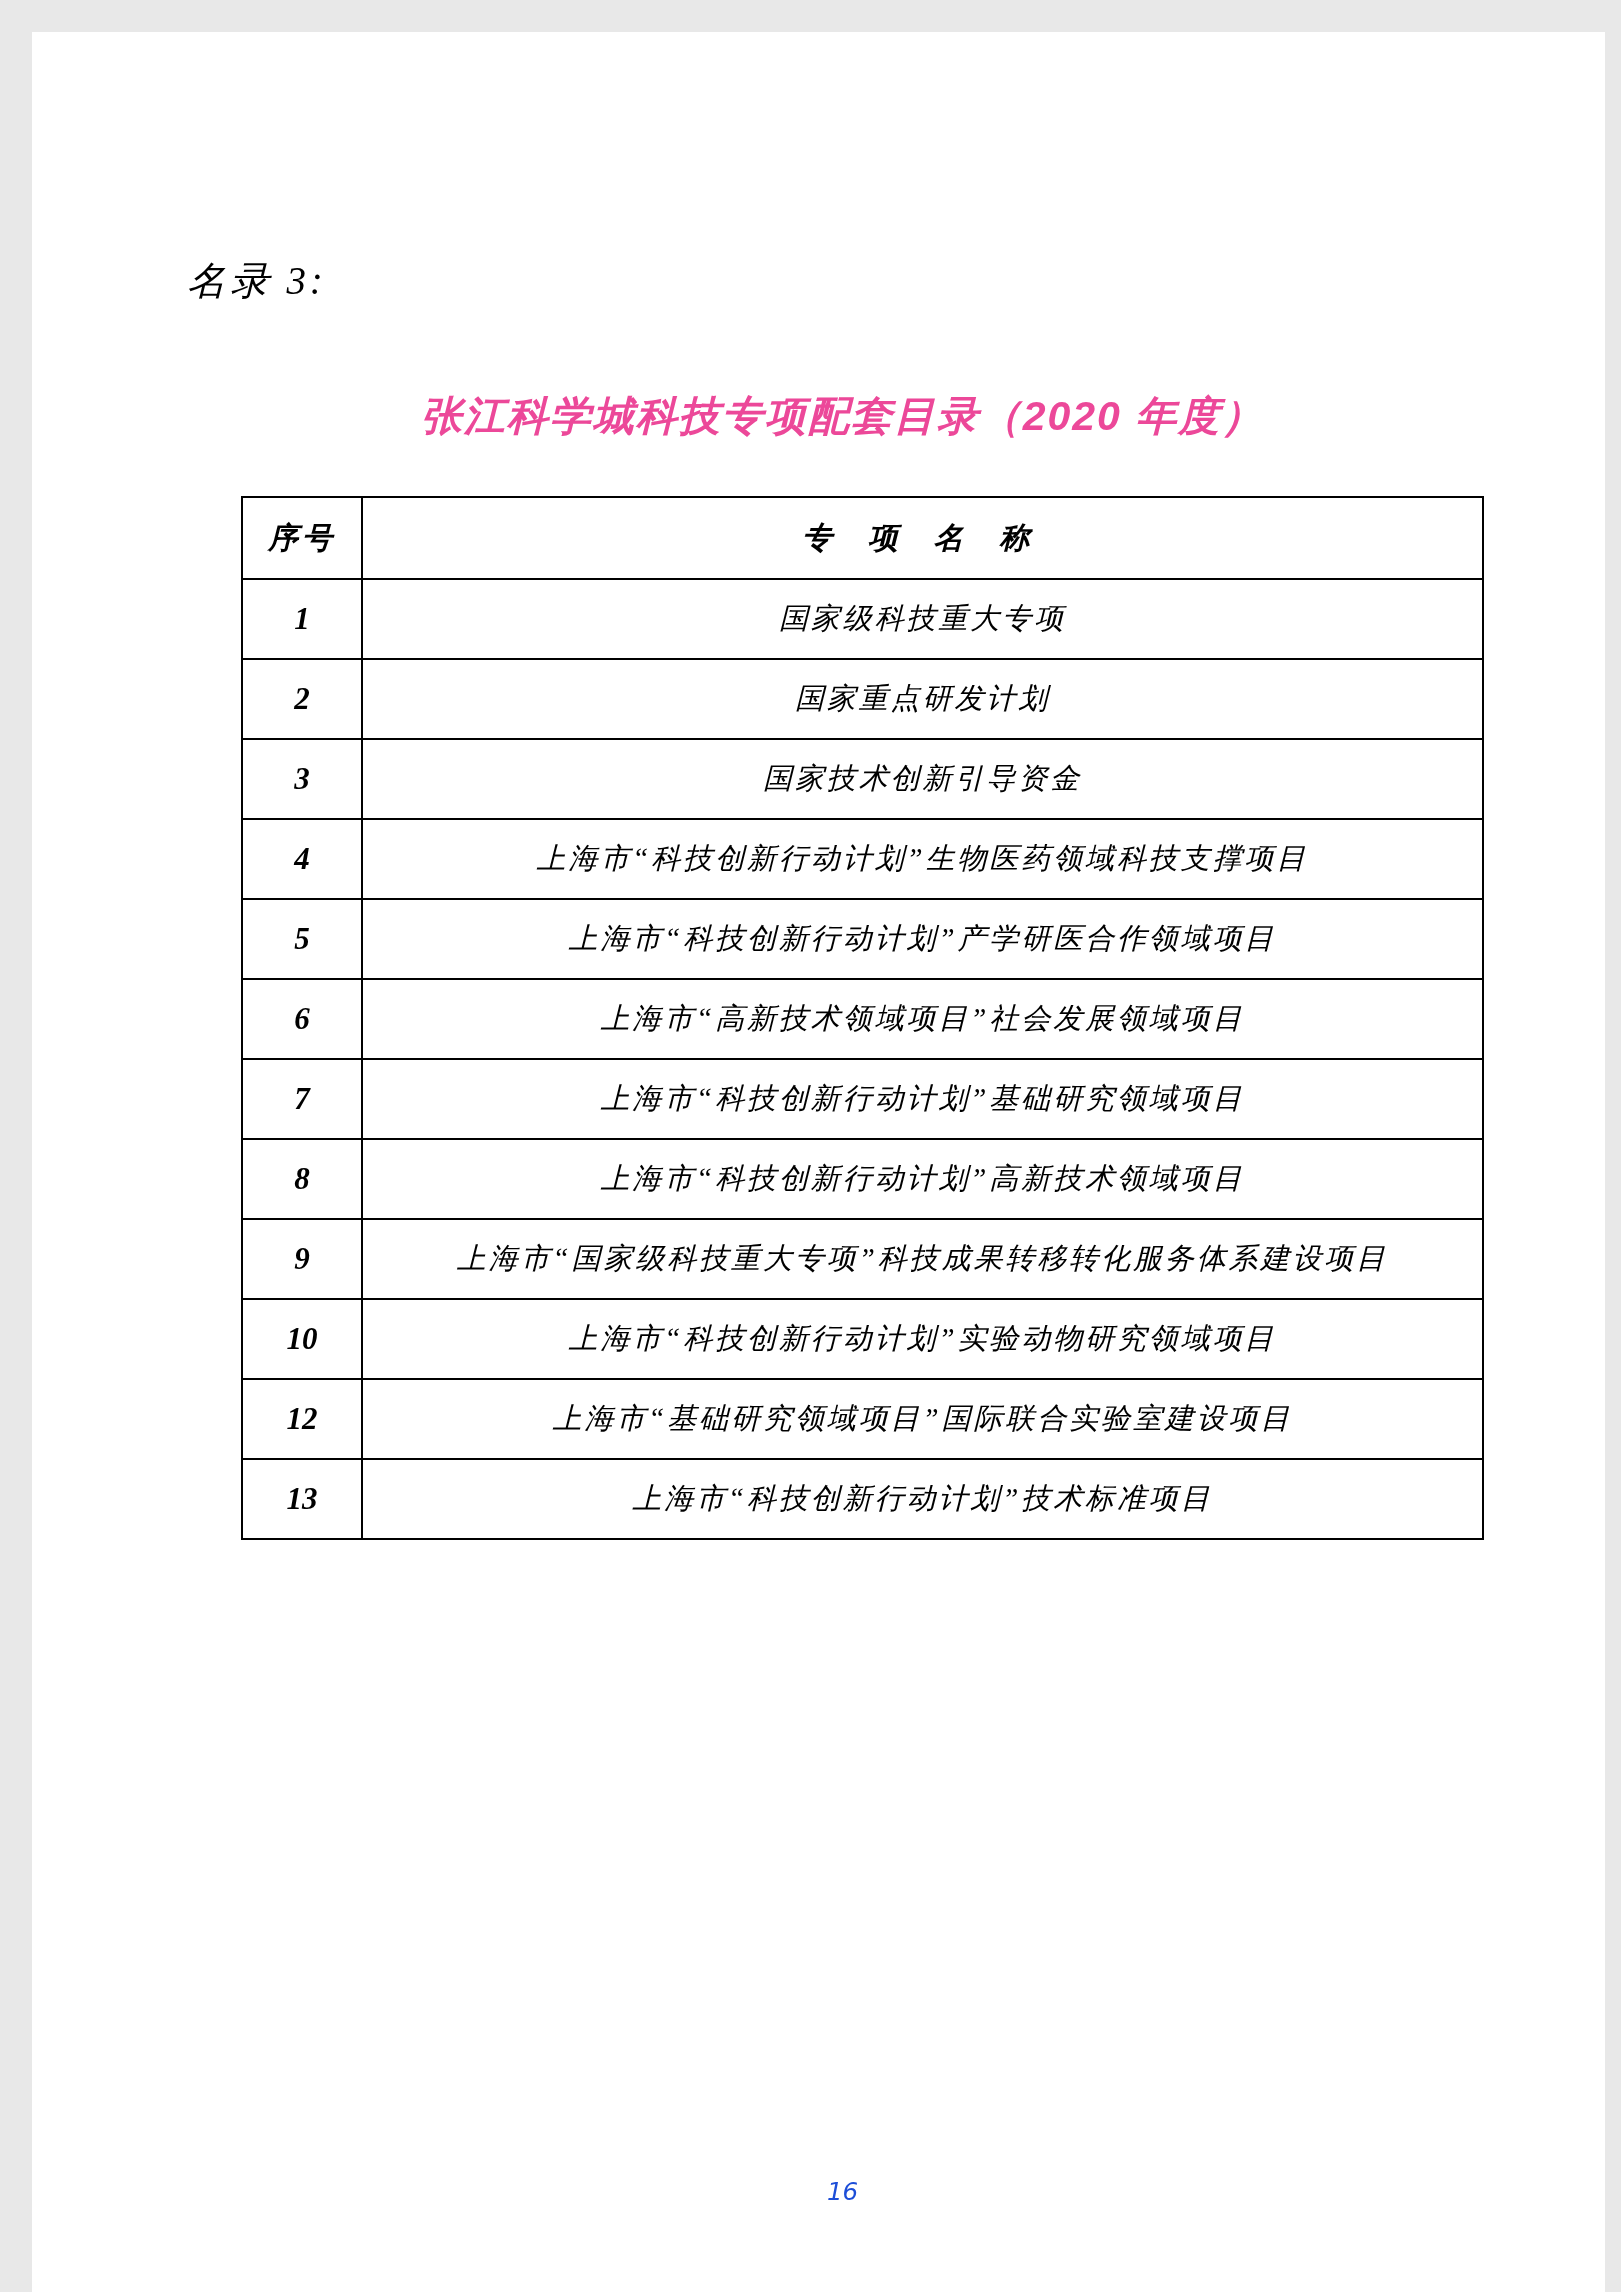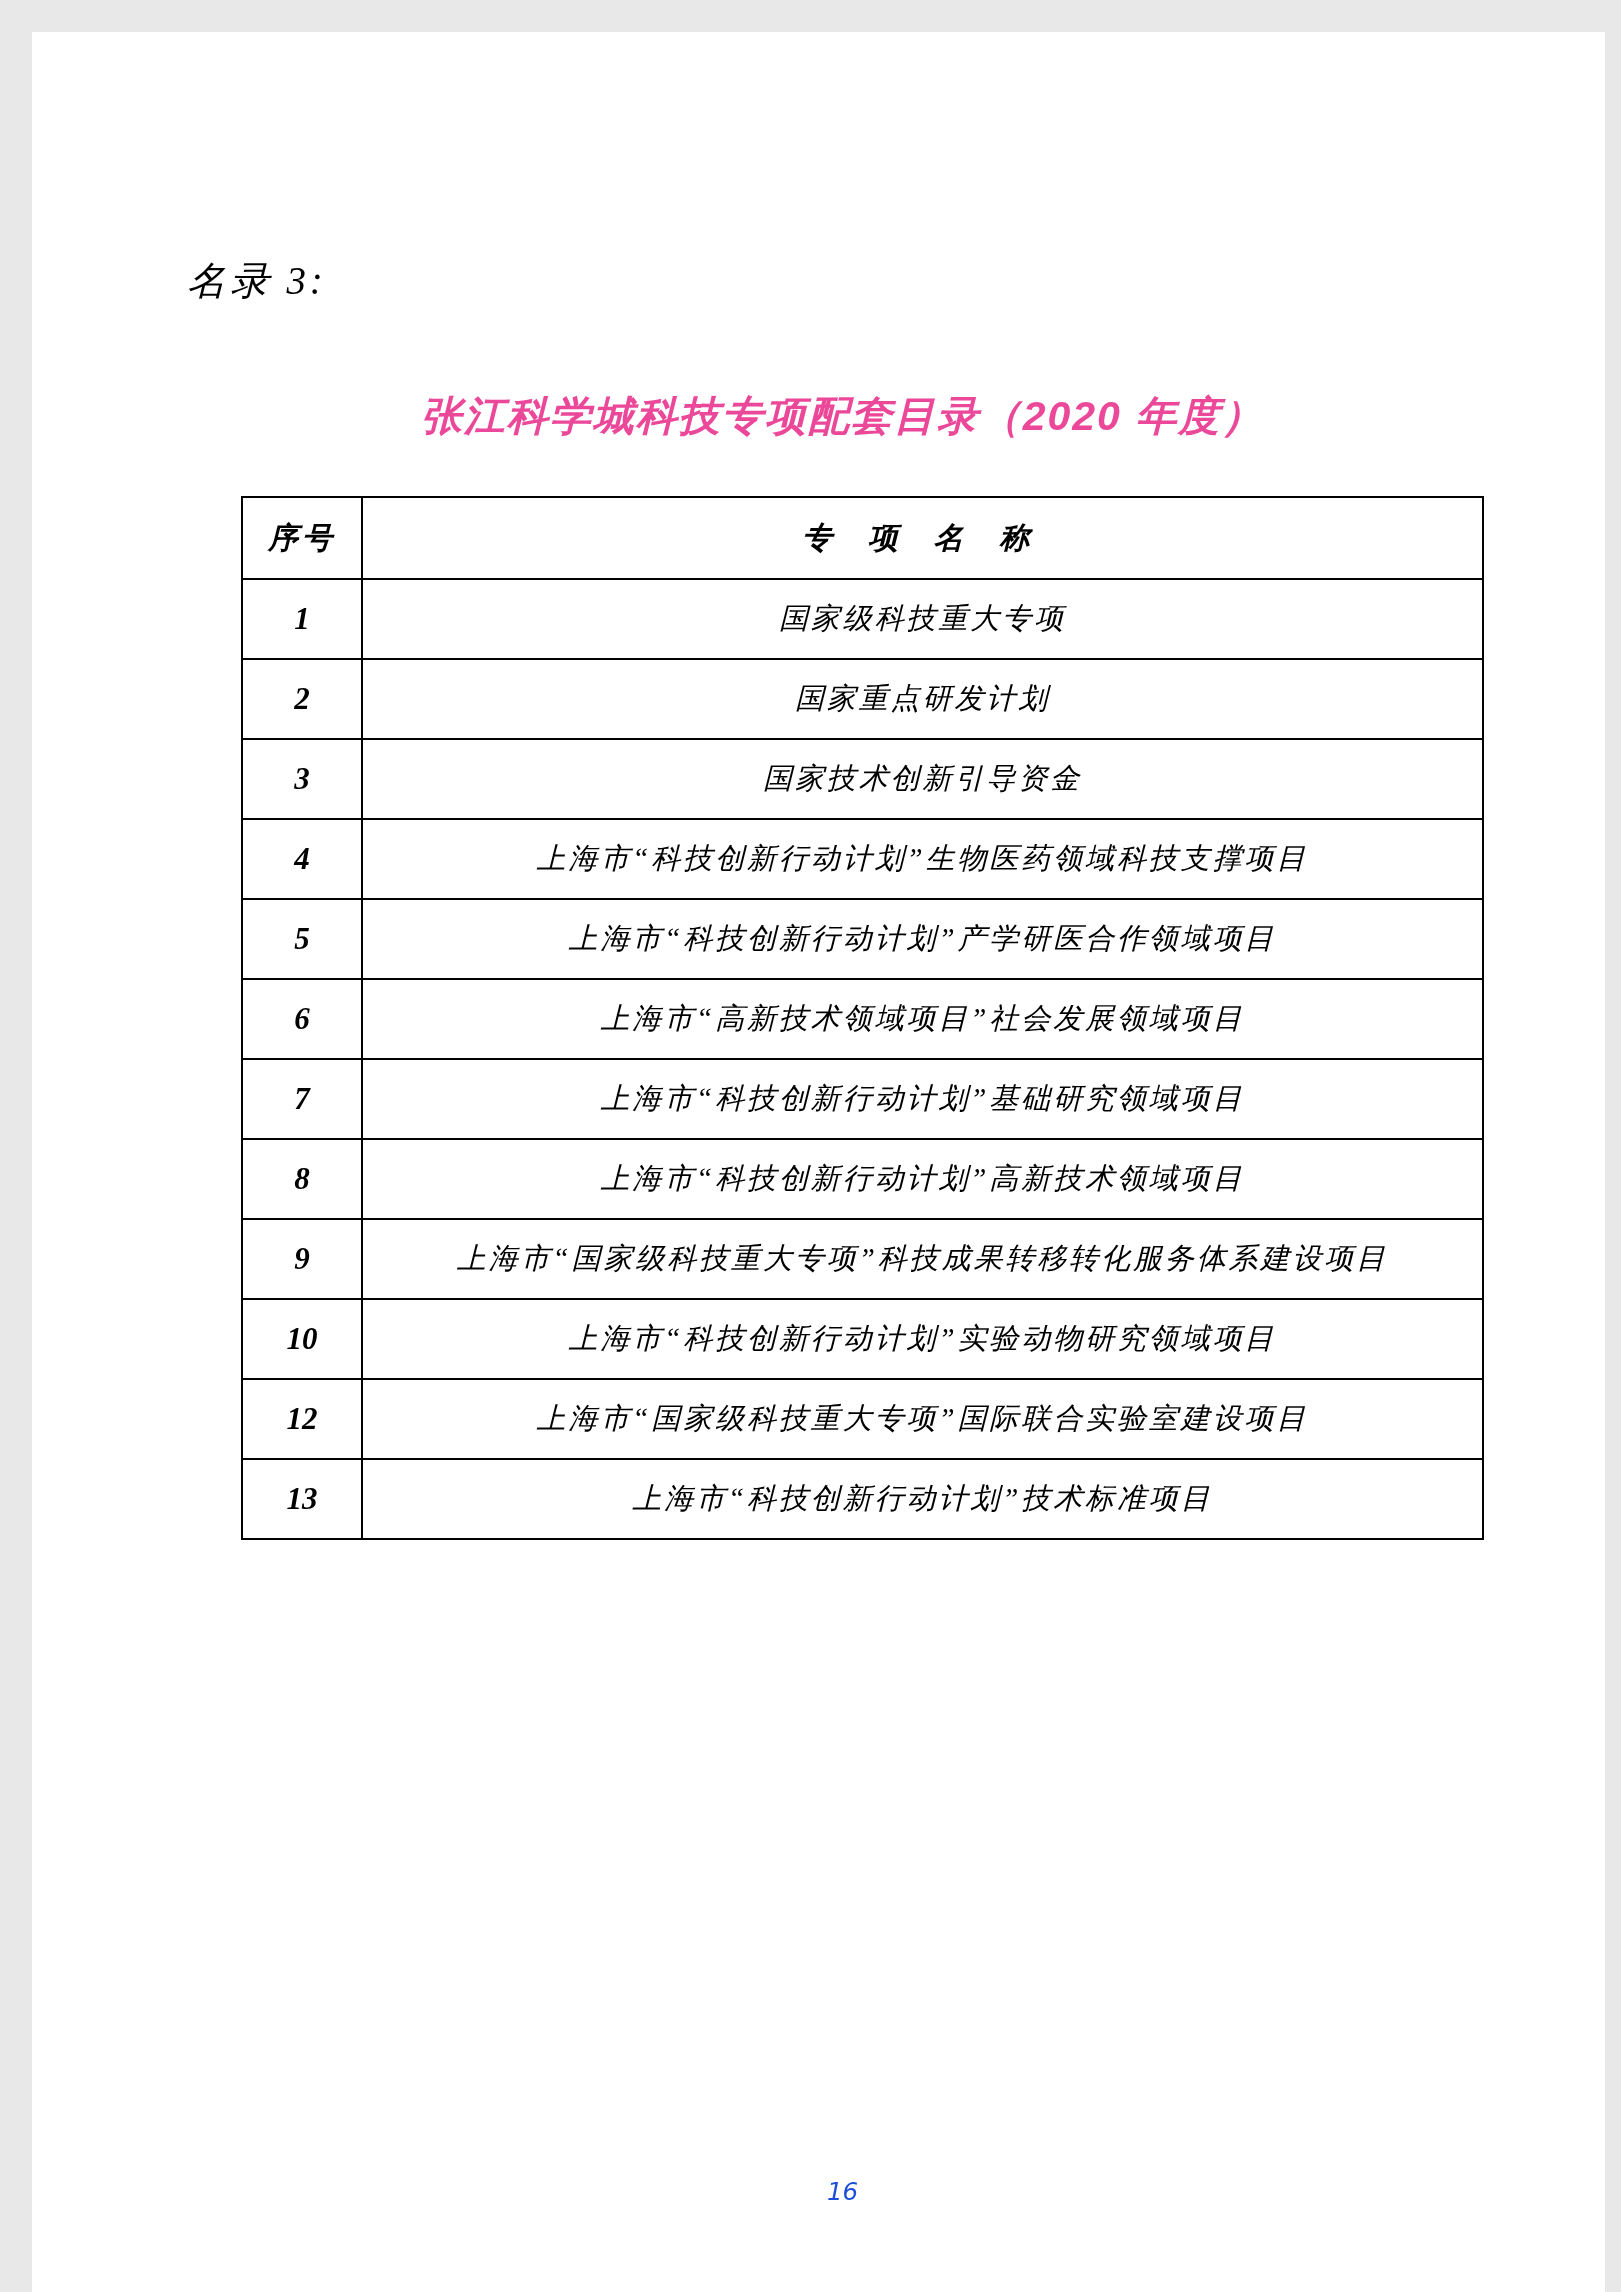--- a/index.html
+++ b/index.html
@@ -134,21 +134,21 @@
       <tr>
         <td class="num-cell">9</td>
         <td class="name-cell">上海市“国家级科技重大专项”科技成果转移转化服务体系建设项目</td>
       </tr>
       <tr>
         <td class="num-cell">10</td>
         <td class="name-cell">上海市“科技创新行动计划”实验动物研究领域项目</td>
       </tr>
       <tr>
         <td class="num-cell">12</td>
-        <td class="name-cell">上海市“国家级科技重大专项”国际联合实验室建设项目</td>
+        <td class="name-cell">上海市“基础研究领域项目”国际联合实验室建设项目</td>
       </tr>
       <tr>
         <td class="num-cell">13</td>
         <td class="name-cell">上海市“科技创新行动计划”技术标准项目</td>
       </tr>
     </tbody>
   </table>
 
   <div class="page-number">16</div>
 

